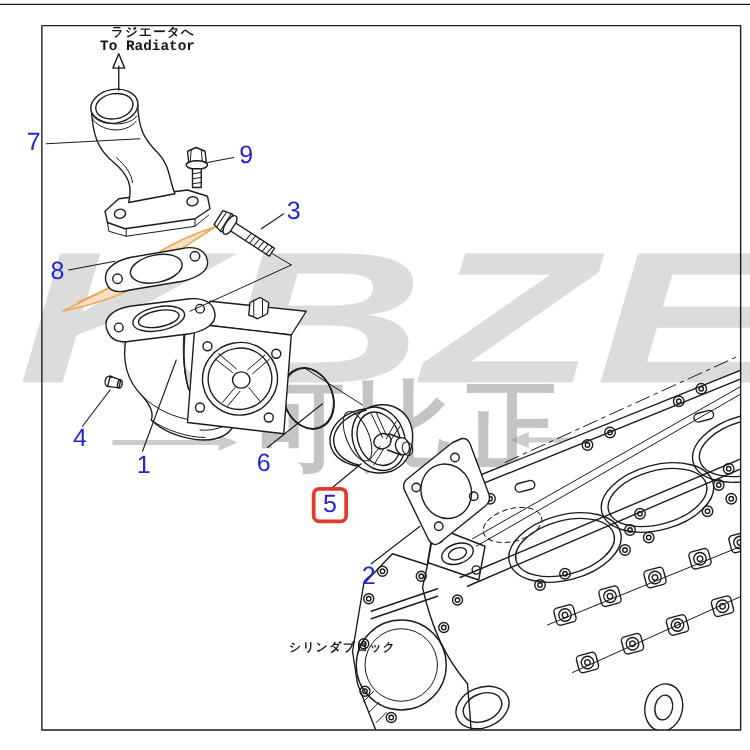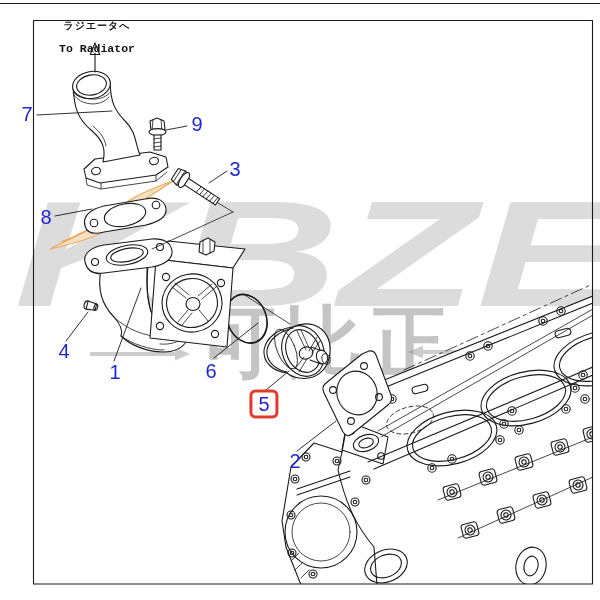--- a/index.html
+++ b/index.html
@@ -15,24 +15,24 @@
           font-family:"DejaVu Sans",sans-serif;white-space:nowrap;}
   .wm-svg{position:absolute;left:0;top:0;}
   
   .diagram{position:absolute;left:0;top:0;}
   .diagram path,.diagram ellipse,.diagram circle,.diagram rect,.diagram line{
     stroke:#1b1b1b;stroke-width:1.1;fill:none;stroke-linejoin:round;stroke-linecap:round;}
   .diagram .wfill{fill:#ffffff;}
   .diagram .thin{stroke-width:0.8;}
   .diagram .leader{stroke-width:0.9;}
   
-  .anno{position:absolute;color:#141414;text-align:center;
+  .anno{position:absolute;color:#141414;text-align:right;
         font-family:"Liberation Mono","DejaVu Sans Mono",monospace;font-weight:bold;}
   .anno-jp-top{left:38px;top:19px;width:118px;font-size:10px;letter-spacing:1px;}
-  .anno-en-top{left:38px;top:42px;width:118px;font-size:11.5px;}
+  .anno-en-top{left:38px;top:31px;width:118px;font-size:11.5px;}
   .anno-jp-bot{left:185px;top:512px;width:132px;font-size:9.5px;letter-spacing:1px;}
   .anno-en-bot{left:185px;top:524px;width:132px;font-size:10.5px;}
   
   .co{position:absolute;transform:translate(-50%,-50%);color:#2326cc;font-size:20px;
       font-weight:500;font-family:"Liberation Sans",sans-serif;line-height:1;}
   .co-box{position:absolute;left:264px;top:404px;transform:translate(-50%,-50%);
       border:3px solid #e23a2c;border-radius:6px;padding:1px 6px 2px 6px;
       color:#2326cc;font-size:20px;font-weight:500;line-height:1;background:transparent;}
 </style>
 </head>
@@ -303,20 +303,21 @@
     <path class="leader" d="M37,115 L112,111 M187,126 L166,130 M227,171 L209,183 M55,216 L92,209
              M66,341 L88,312 M114,361 L141,288 M214,358 L258,323 M266,390 L289,371
              M297,451 L336,421"></path>
 
     <line x1="0" y1="3.5" x2="600" y2="3.5" stroke="#cfcfcf" stroke-width="1"></line>
     <rect x="33.5" y="20.5" width="559" height="563.5" stroke="#b5b5b5" stroke-width="1"></rect>
   </svg>
 
   <div class="anno anno-jp-top">ラジエータへ</div>
   <div class="anno anno-en-top">To Radiator</div>
+  <div class="anno anno-jp-bot">シリンダブロック</div>
 
   <div class="co" style="left:27px;top:114px">7</div>
   <div class="co" style="left:197px;top:124px">9</div>
   <div class="co" style="left:235px;top:169px">3</div>
   <div class="co" style="left:46px;top:217px">8</div>
   <div class="co" style="left:64px;top:351px">4</div>
   <div class="co" style="left:115px;top:372px">1</div>
   <div class="co" style="left:211px;top:371px">6</div>
   <div class="co-box">
     <span>5</span>

